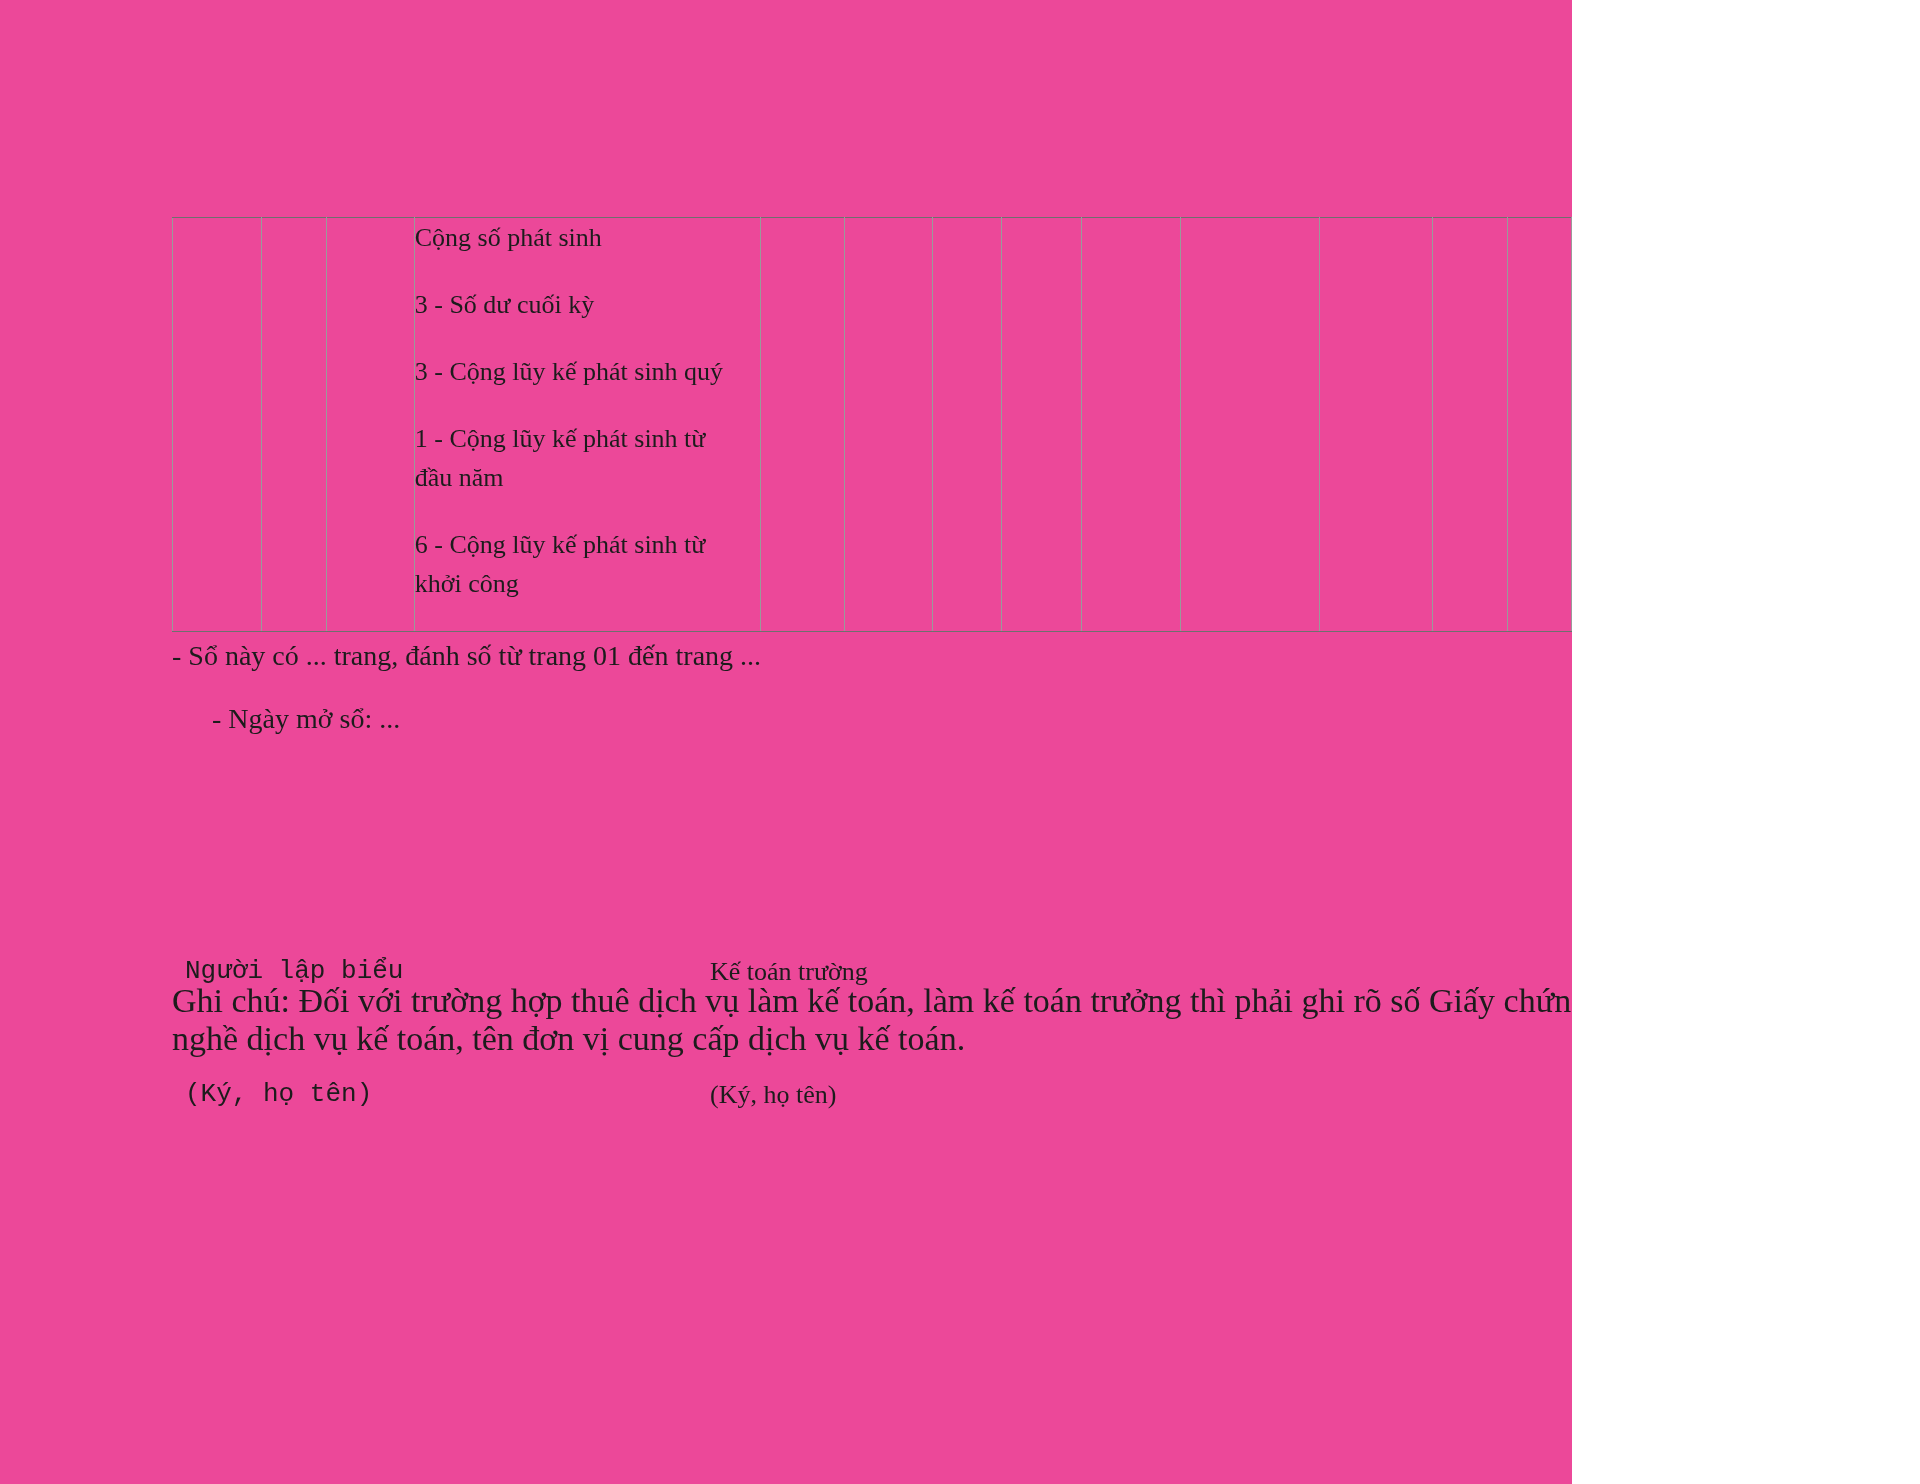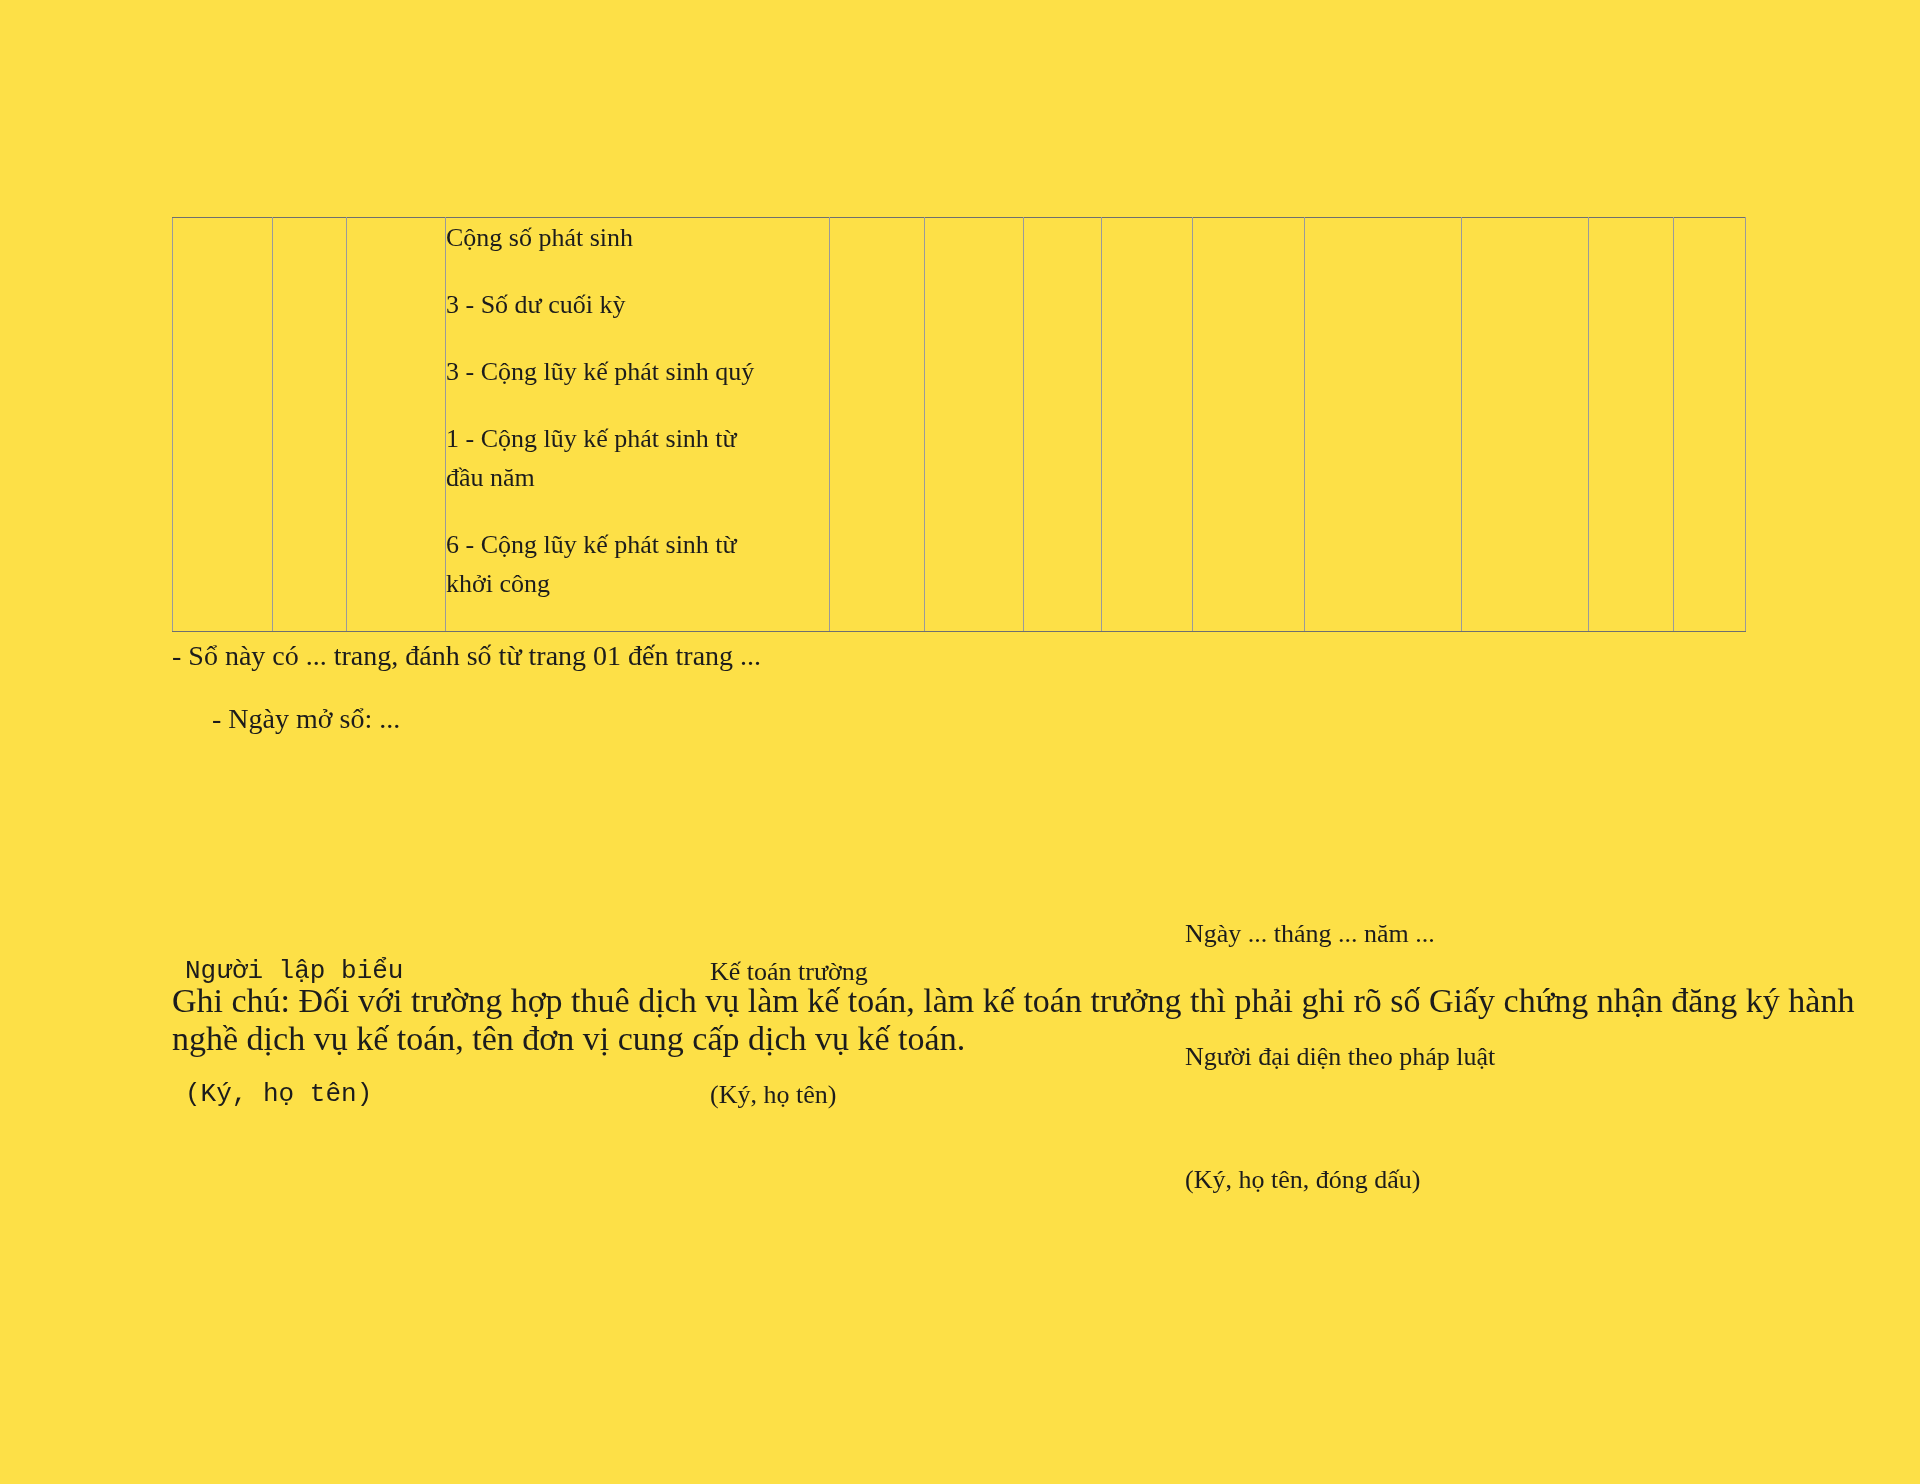--- a/index.html
+++ b/index.html
@@ -2,23 +2,23 @@
 <html><head>
 <meta charset="utf-8">
 <style>
   html, body {
     margin: 0;
     padding: 0;
     background: #ffffff;
   }
   .page {
     position: relative;
-    width: 1920px;
+    width: 1572px;
     height: 1484px;
-    background: #fde047;
+    background: #ec4899;
     font-family: "Liberation Serif", "DejaVu Serif", serif;
     color: #1c1c1c;
     overflow: hidden;
   }
 
   
   table.ledger {
     position: absolute;
     left: 172px;
     top: 217px;
@@ -131,22 +131,17 @@
   <div id="sig-preparer" class="sig-col">
     <div>Người lập biểu</div>
     <div>(Ký, họ tên)</div>
   </div>
 
   <div id="sig-chief" class="sig-col">
     <div>Kế toán trường</div>
     <div>(Ký, họ tên)</div>
   </div>
 
-  <div id="sig-legal" class="sig-col">
-    <div>Ngày ... tháng ... năm ...</div>
-    <div>Người đại diện theo pháp luật</div>
-    <div>(Ký, họ tên, đóng dấu)</div>
-  </div>
 
   <div id="note">Ghi chú: Đối với trường hợp thuê dịch vụ làm kế toán, làm kế toán trưởng thì phải ghi rõ số Giấy chứng nhận đăng ký hành
 nghề dịch vụ kế toán, tên đơn vị cung cấp dịch vụ kế toán.</div>
 
 </div>
 
 </body></html>

